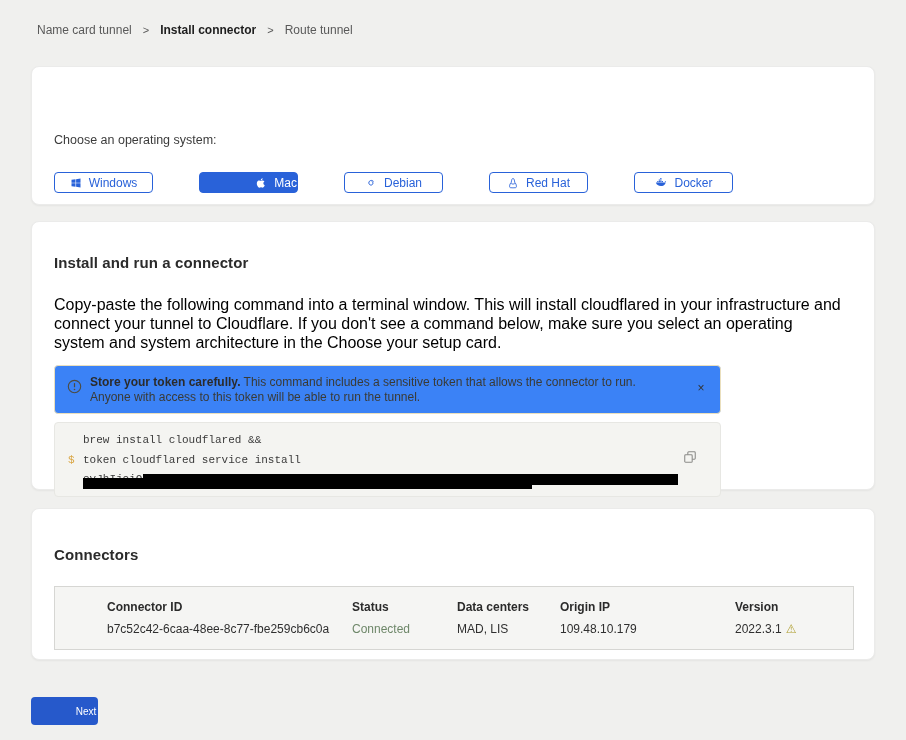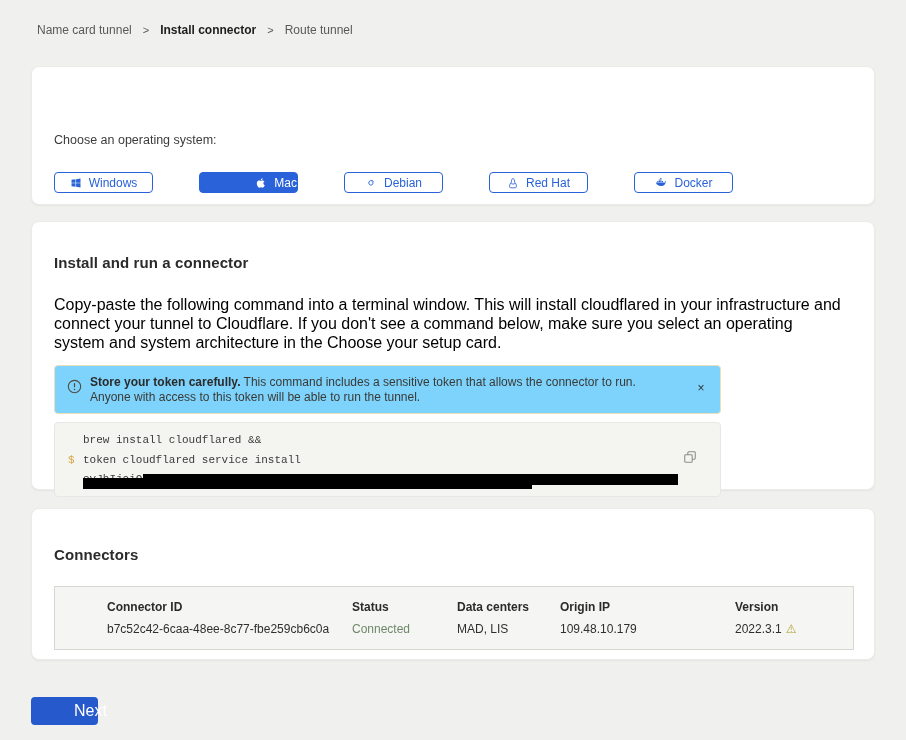--- a/index.html
+++ b/index.html
@@ -35,21 +35,21 @@
     cursor:pointer;
   }
   .os-btn svg { display:block; }
   .os-btn.selected { background:#2962d9; color:#fff;justify-content:flex-end; }
 
   
   #card-install { top:221px; height:269px; padding:32px 30px 0 22px; }
   #card-install p { margin-top:24px; font-size:16px; line-height:19px; color:#000000; }
   .warning-banner {
     position:relative; margin-top:13px; width:667px; min-height:47px;
-    background:#7dd3fc; border:1px solid #eadfbd; border-radius:4px;
+    background:#3b82f6; border:1px solid #eadfbd; border-radius:4px;
     padding:9px 44px 8px 35px; font-size:12px; line-height:15px; color:#3a3a35;
   }
   .warning-banner .warn-icon { position:absolute; left:12px; top:13px; }
   .warning-banner b { font-weight:bold; color:#2b2b2b; }
   .warning-close {
     position:absolute; right:11px; top:14px; width:16px; height:16px;
     background:none; border:none; font-size:12px; color:#333; cursor:pointer;
     font-family:"Liberation Sans", sans-serif; line-height:16px; padding:0;
   }
   .code-block {
@@ -87,21 +87,21 @@
   .tcell.c3 { width:103px; }
   .tcell.c4 { width:175px; }
   .trow.headers .tcell { font-weight:bold; color:#2b2b2b; }
   .status-connected { color:#6e8769; }
   .version-warn { color:#ad9c2a; font-size:12px; margin-left:4px; }
 
   
   .next-btn {
     position:absolute; left:31px; top:697px; width:67px; height:28px;
     background:#2659cb; color:#fff; border:none; border-radius:4px;
-    font-size:16px; font-family:"Liberation Sans", sans-serif; cursor:pointer;padding-left:43px;
+    font-size:10px; font-family:"Liberation Sans", sans-serif; cursor:pointer;padding-left:43px;
   }
 </style>
 </head>
 <body>
 
 <div class="page">
 
   <div class="breadcrumb">
     <span class="crumb">Name card tunnel</span>
     <span class="sep">&gt;</span>

